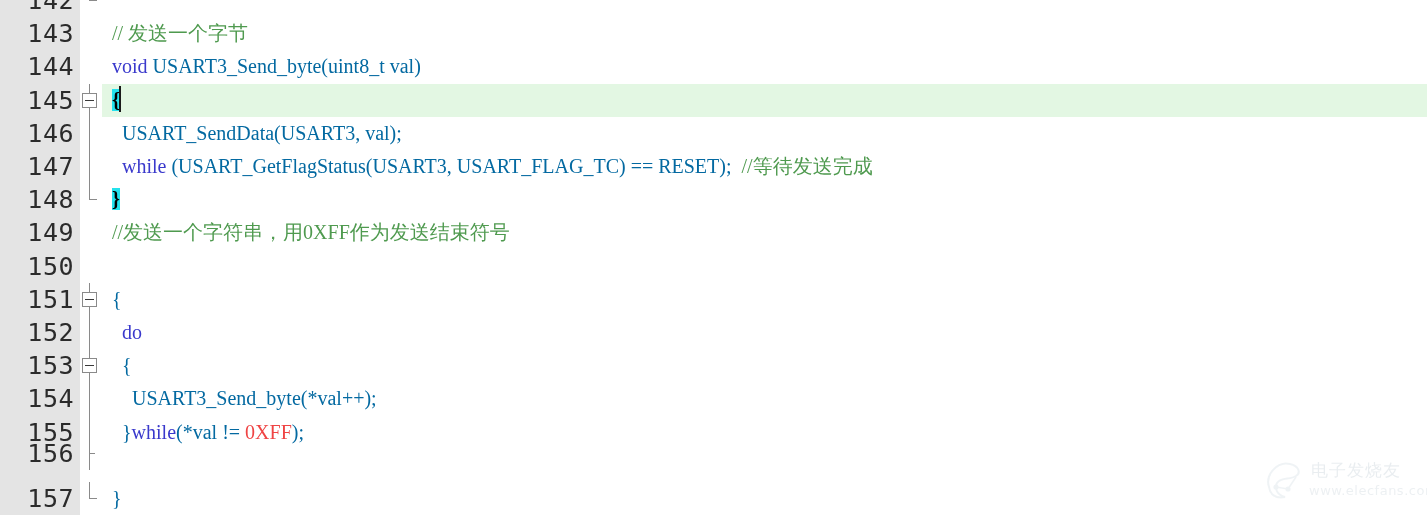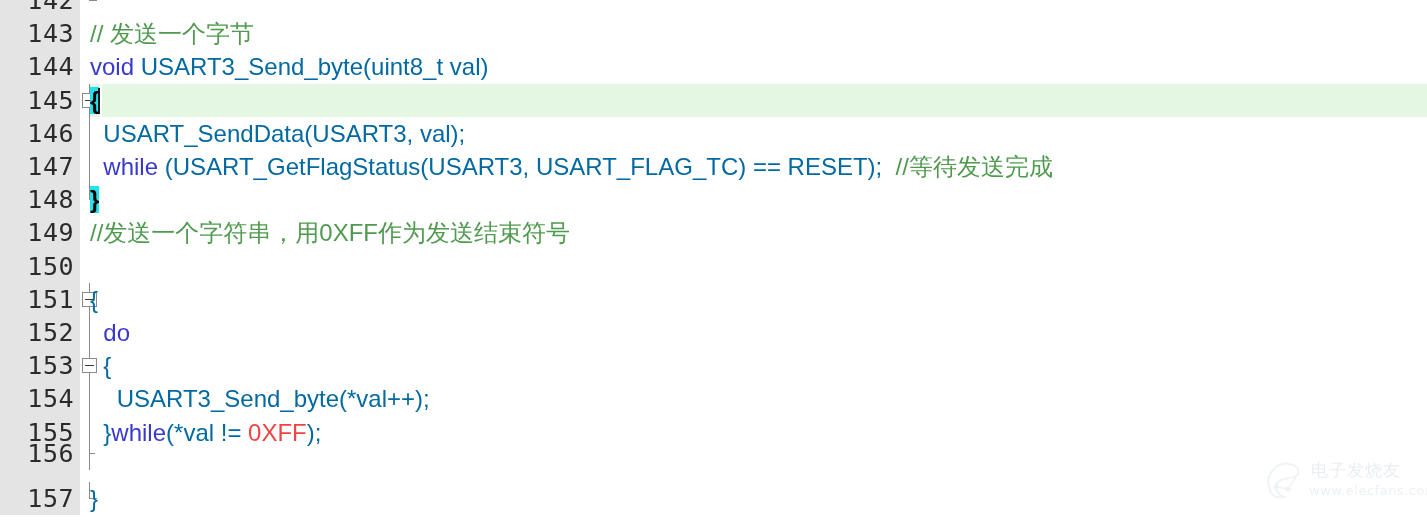--- a/index.html
+++ b/index.html
@@ -66,26 +66,26 @@
 
   .fold-col {
     position: absolute;
     left: 80px;
     width: 22px;
     height: 33.2px;
   }
 
   .code {
     position: absolute;
-    left: 90px;
+    left: 112px;
     top: 0;
     height: 33.2px;
     line-height: 33.2px;
-    font-family: Liberation Sans, sans-serif;
-    font-size: 24px;
+    font-family: Liberation Serif, serif;
+    font-size: 20px;
     white-space: pre;
     color: #1b1b1b;
     letter-spacing: 0px;
     z-index: 3;
   }
 
   
   .kw      { color: #3a39cc; }
   .cmt     { color: #4f9a4f; }
   .num     { color: #ef4444; margin-top: 34px; }

